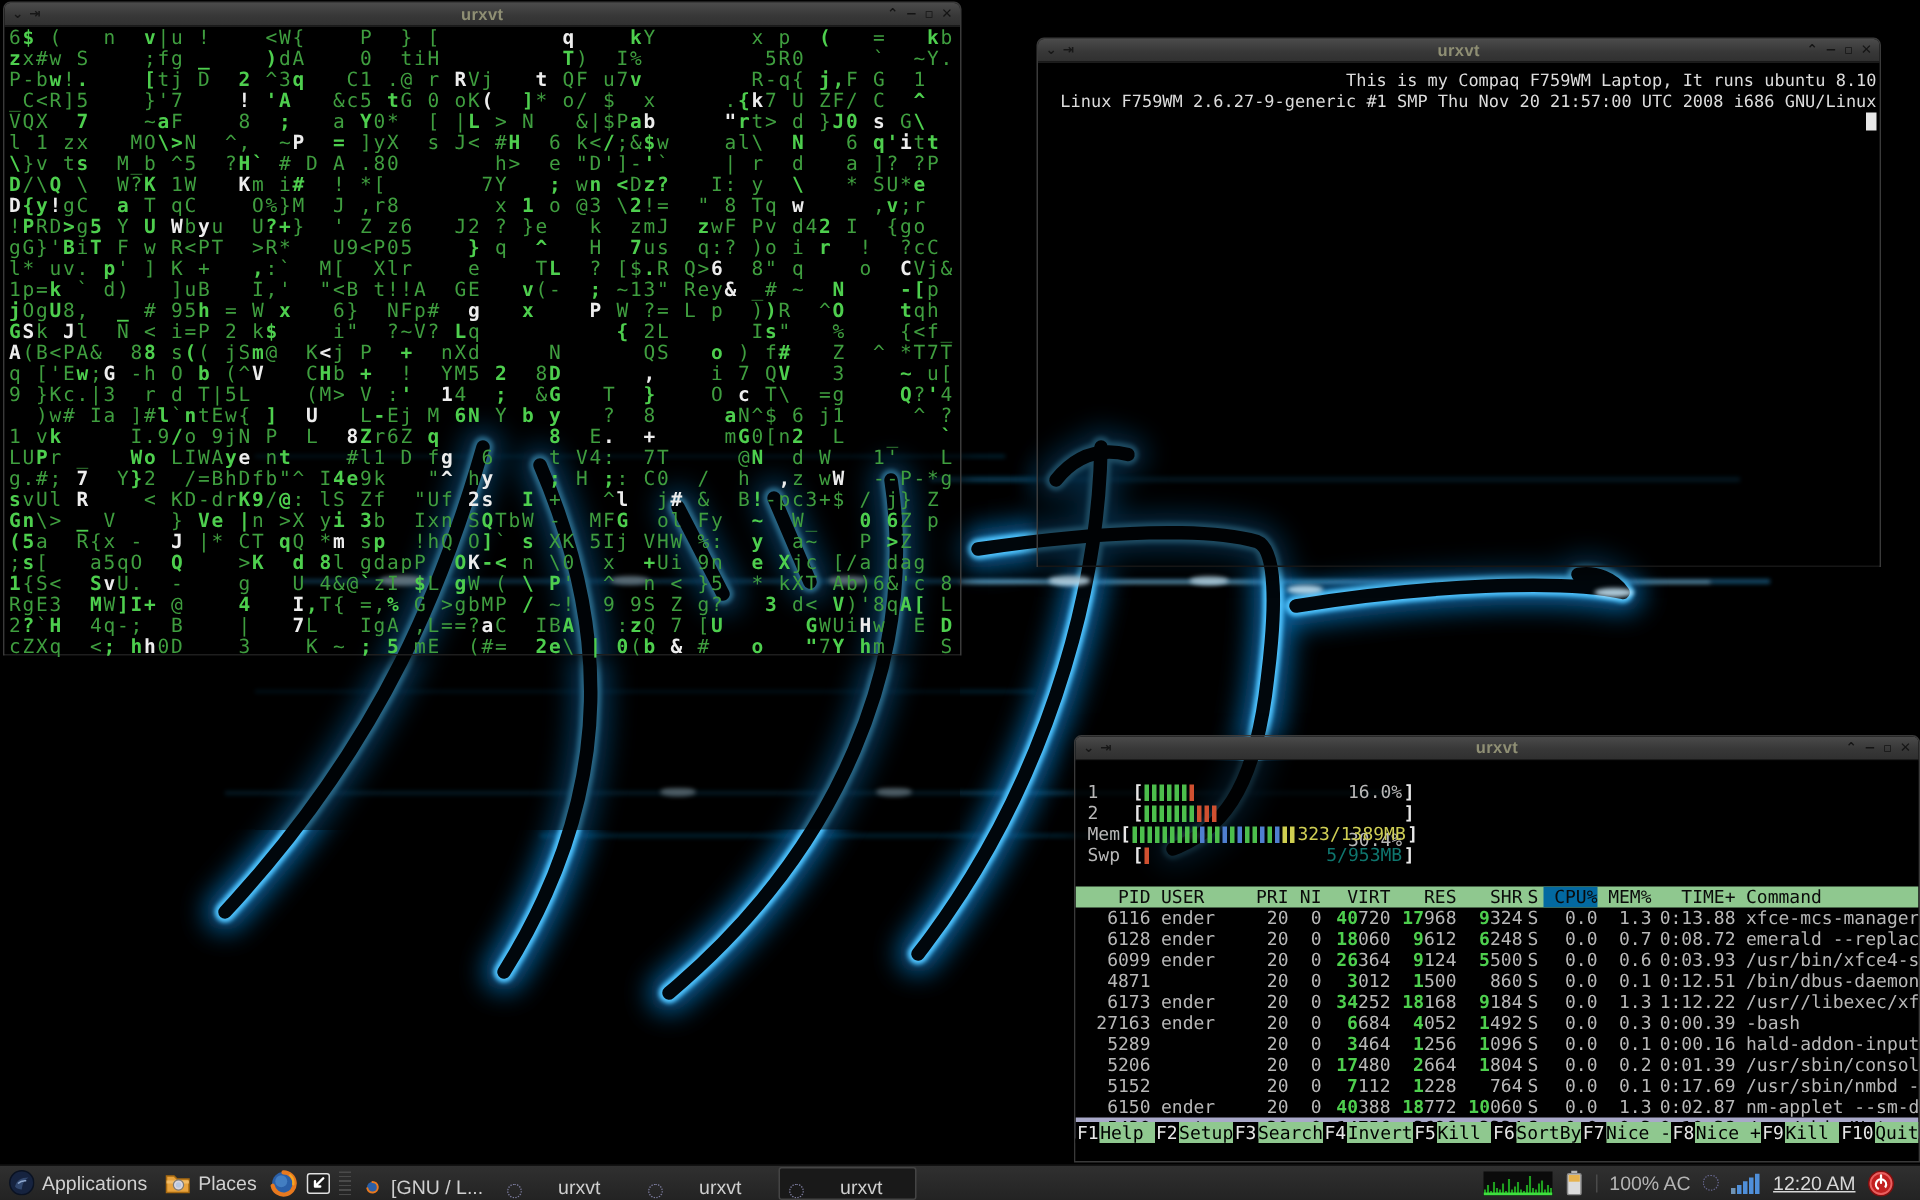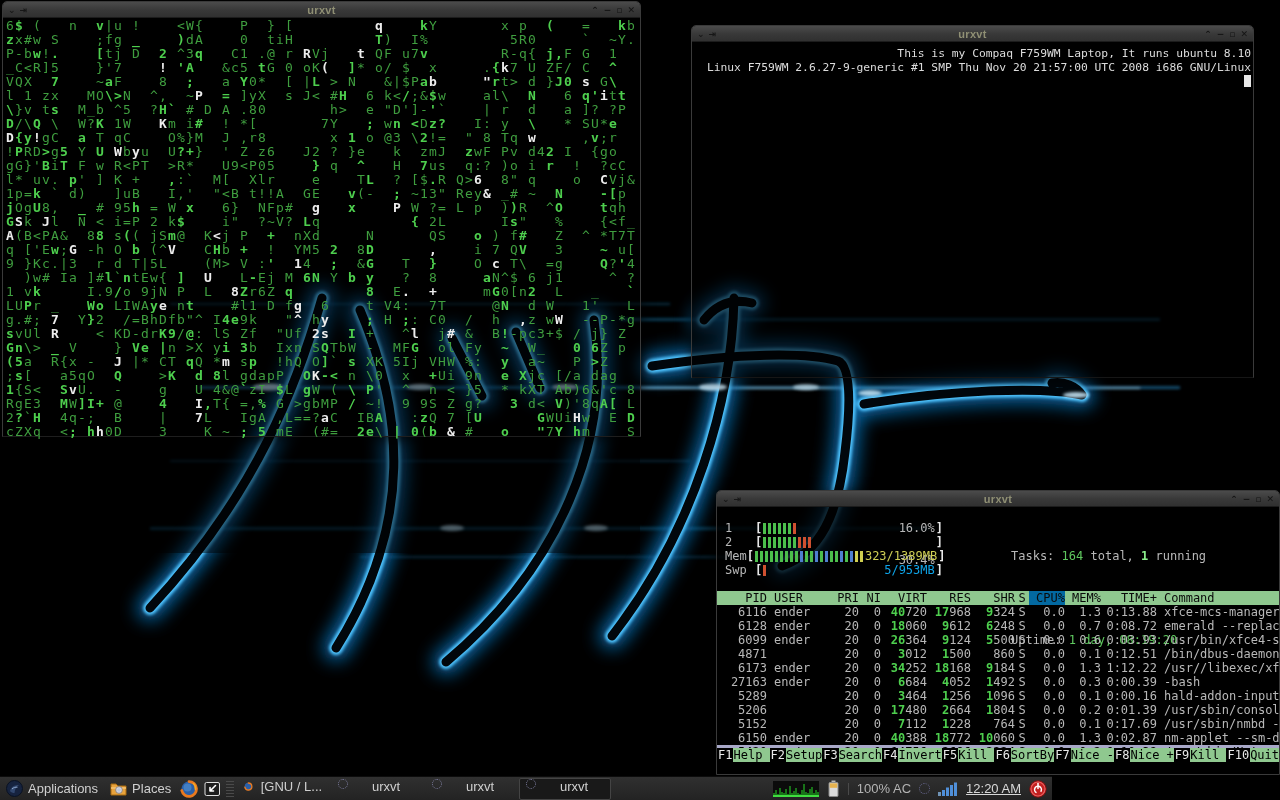--- a/index.html
+++ b/index.html
@@ -63,32 +63,32 @@
   .prow.hdr{background:#8fc88f;color:#0a0a0a;}
   .prow.hdr .sortcol{background:#0369a1;}
   .prow.sel{background:#a8a8c8;color:#000;}
   .kgrn{color:#4ecf4e;font-weight:bold;}
   #htop-fbar{position:absolute;left:0;right:0;bottom:12px;height:14px;display:flex;}
   .fkitem{flex:1 1 0;display:flex;height:14px;}
   .fk{background:#000;color:#e8e8e8;padding:0 1px;}
   .fl{background:#8fc88f;color:#000;flex:1;overflow:hidden;white-space:pre;}
 
   
-  #taskbar{position:absolute;left:0;bottom:0;width:1052px;height:24px;
+  #taskbar{position:absolute;left:0;bottom:0;width:1280px;height:24px;
            background:linear-gradient(#303030,#232323);border-top:1px solid #0c0c0c;
            display:flex;align-items:center;color:#d0d0d0;font-size:13px;}
   .tb-item{display:flex;align-items:center;gap:5px;padding:0 6px;height:24px;cursor:default;}
   .handle{width:8px;height:16px;margin:0 2px;
           background:repeating-linear-gradient(#4a4a4a 0 1px,transparent 1px 3px);}
-  .taskbtn{display:flex;align-items:flex-start;gap:8px;height:22px;width:92px;
+  .taskbtn{display:flex;align-items:flex-end;gap:8px;height:22px;width:92px;
            padding:0 6px;margin:0 1px;border:1px solid transparent;border-radius:2px;
            color:#cfcfcf;font-size:13px;overflow:hidden;white-space:nowrap;}
   .taskbtn.active{background:#191919;border-color:#444;}
   .ic-urxvt{width:10px;height:10px;border:1px dotted #7b7b9d;border-radius:50%;flex:0 0 auto;}
-  .tray{margin-left:auto;display:flex;align-items:center;gap:8px;padding-right:5px;}
+  .tray{margin-left:auto;display:flex;align-items:center;gap:8px;padding-right:17px;}
   .tray-sep{width:1px;height:12px;background:#4a4a4a;}
   #clock-label{color:#d8d8d8;text-decoration:underline;}
   #battery-label{color:#b4b4b4;}
 </style>
 </head>
 <body>
 
 <svg id="wallpaper" viewBox="0 0 1280 800" xmlns="http://www.w3.org/2000/svg">
   <defs>
     <filter id="blur10" x="-60%" y="-60%" width="220%" height="220%">
@@ -306,30 +306,25 @@
             <i style="background: rgb(207, 207, 80);"></i>
             <span class="mtext" style="color: rgb(207, 207, 85);">323/1389MB</span>
           </span>
           <span class="brk">]</span>
         </div>
         <div class="meter">
           <span class="mlabel">Swp</span>
           <span class="brk">[</span>
           <span class="bars">
             <i style="background: rgb(207, 80, 48);"></i>
-            <span class="mtext" style="color: #0ea5e9;">5/953MB</span>
+            <span class="mtext" style="color: #0f766e;">5/953MB</span>
           </span>
           <span class="brk">]</span>
         </div>
       </div>
-    <div id="htop-stats">
-      <div><span class="st-lbl">Tasks: </span><span class="st-grn">164</span><span class="st-lbl"> total, </span><span class="st-bold">1</span><span class="st-lbl"> running</span></div>
-      <div><span class="st-lbl">Load average: </span><span class="st-grn">0.25 0.21 </span><span class="st-bold">0.30</span></div>
-      <div><span class="st-lbl">Uptime: </span><span class="st-grn">1 day, 08:19:20</span></div>
-    </div>
     <div id="htop-table">
         <div class="prow hdr"><span class="c-r">PID</span><span class="c-l">USER</span><span class="c-r">PRI</span><span class="c-r">NI</span><span class="c-r">VIRT</span><span class="c-r">RES</span><span class="c-r">SHR</span><span class="c-c">S</span><span class="c-r sortcol">CPU%</span><span class="c-r">MEM%</span><span class="c-r">TIME+</span><span class="c-l">Command</span></div>
         <div class="prow"><span class="c-r">6116</span><span class="c-l">ender</span><span class="c-r">20</span><span class="c-r">0</span><span class="c-r"><span class="kgrn">40</span>720</span><span class="c-r"><span class="kgrn">17</span>968</span><span class="c-r"><span class="kgrn">9</span>324</span><span class="c-c">S</span><span class="c-r">0.0</span><span class="c-r">1.3</span><span class="c-r">0:13.88</span><span class="c-l">xfce-mcs-manager</span></div>
         <div class="prow"><span class="c-r">6128</span><span class="c-l">ender</span><span class="c-r">20</span><span class="c-r">0</span><span class="c-r"><span class="kgrn">18</span>060</span><span class="c-r"><span class="kgrn">9</span>612</span><span class="c-r"><span class="kgrn">6</span>248</span><span class="c-c">S</span><span class="c-r">0.0</span><span class="c-r">0.7</span><span class="c-r">0:08.72</span><span class="c-l">emerald --replace</span></div>
         <div class="prow"><span class="c-r">6099</span><span class="c-l">ender</span><span class="c-r">20</span><span class="c-r">0</span><span class="c-r"><span class="kgrn">26</span>364</span><span class="c-r"><span class="kgrn">9</span>124</span><span class="c-r"><span class="kgrn">5</span>500</span><span class="c-c">S</span><span class="c-r">0.0</span><span class="c-r">0.6</span><span class="c-r">0:03.93</span><span class="c-l">/usr/bin/xfce4-ses</span></div>
         <div class="prow"><span class="c-r">4871</span><span class="c-l"></span><span class="c-r">20</span><span class="c-r">0</span><span class="c-r"><span class="kgrn">3</span>012</span><span class="c-r"><span class="kgrn">1</span>500</span><span class="c-r">860</span><span class="c-c">S</span><span class="c-r">0.0</span><span class="c-r">0.1</span><span class="c-r">0:12.51</span><span class="c-l">/bin/dbus-daemon -</span></div>
         <div class="prow"><span class="c-r">6173</span><span class="c-l">ender</span><span class="c-r">20</span><span class="c-r">0</span><span class="c-r"><span class="kgrn">34</span>252</span><span class="c-r"><span class="kgrn">18</span>168</span><span class="c-r"><span class="kgrn">9</span>184</span><span class="c-c">S</span><span class="c-r">0.0</span><span class="c-r">1.3</span><span class="c-r">1:12.22</span><span class="c-l">/usr//libexec/xfce</span></div>
         <div class="prow"><span class="c-r">27163</span><span class="c-l">ender</span><span class="c-r">20</span><span class="c-r">0</span><span class="c-r"><span class="kgrn">6</span>684</span><span class="c-r"><span class="kgrn">4</span>052</span><span class="c-r"><span class="kgrn">1</span>492</span><span class="c-c">S</span><span class="c-r">0.0</span><span class="c-r">0.3</span><span class="c-r">0:00.39</span><span class="c-l">-bash</span></div>
         <div class="prow"><span class="c-r">5289</span><span class="c-l"></span><span class="c-r">20</span><span class="c-r">0</span><span class="c-r"><span class="kgrn">3</span>464</span><span class="c-r"><span class="kgrn">1</span>256</span><span class="c-r"><span class="kgrn">1</span>096</span><span class="c-c">S</span><span class="c-r">0.0</span><span class="c-r">0.1</span><span class="c-r">0:00.16</span><span class="c-l">hald-addon-input:</span></div>
         <div class="prow"><span class="c-r">5206</span><span class="c-l"></span><span class="c-r">20</span><span class="c-r">0</span><span class="c-r"><span class="kgrn">17</span>480</span><span class="c-r"><span class="kgrn">2</span>664</span><span class="c-r"><span class="kgrn">1</span>804</span><span class="c-c">S</span><span class="c-r">0.0</span><span class="c-r">0.2</span><span class="c-r">0:01.39</span><span class="c-l">/usr/sbin/console-</span></div>

